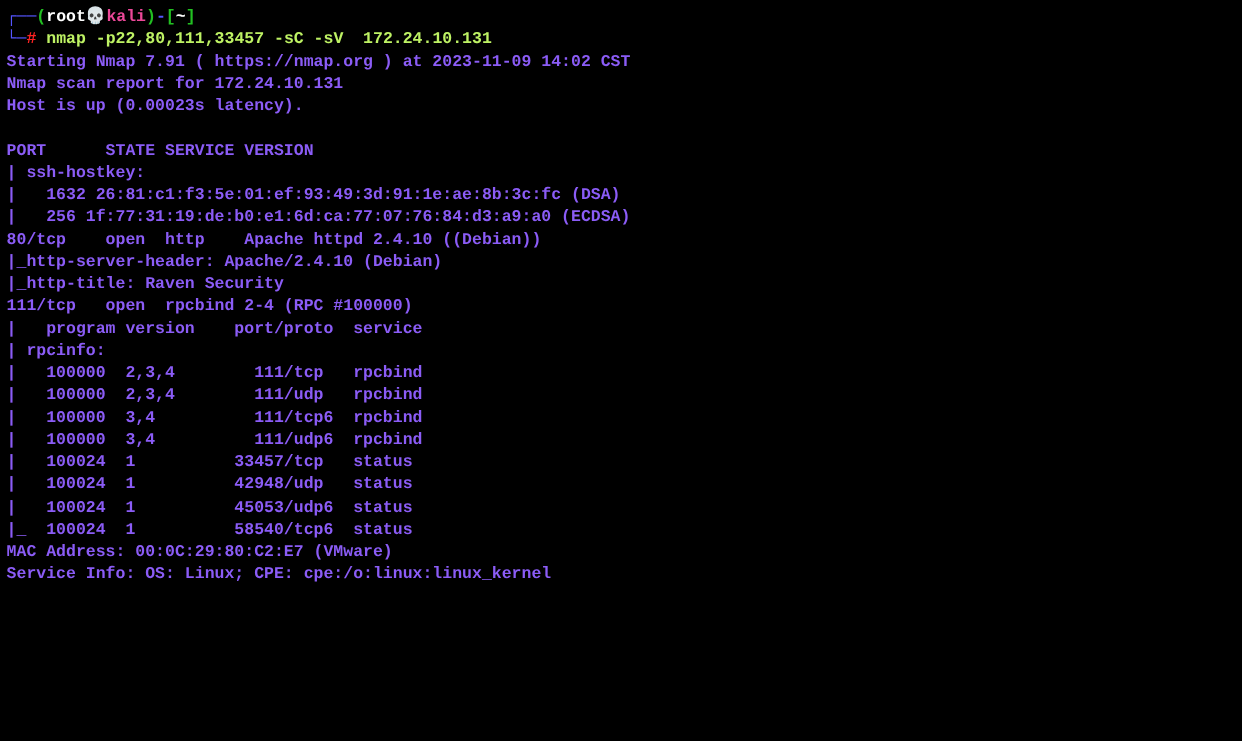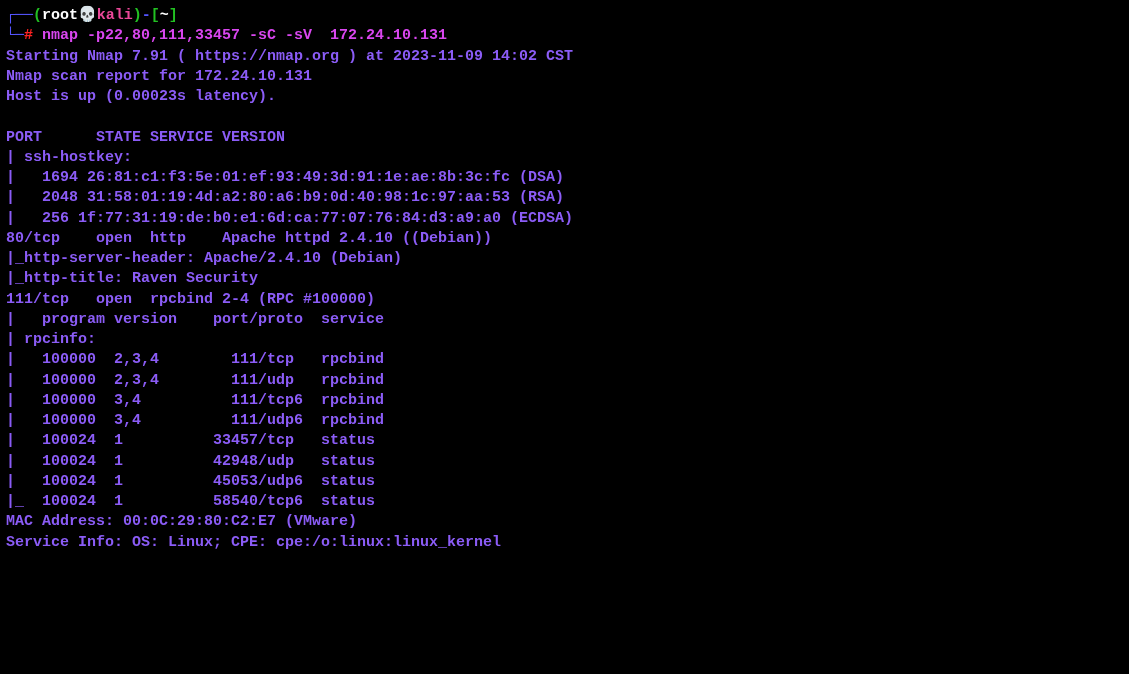--- a/index.html
+++ b/index.html
@@ -41,21 +41,21 @@
     .prompt-bracket {
       color: #22c022;
     }
     .prompt-tilde {
       color: #ffffff;
     }
     .prompt-hash {
       color: #ff2222;
     }
     .command {
-      color: #d946ef;
+      color: #bef264;
     }
     .output-line {
       white-space: pre;
       color: #8b5cf6;
     }
     .box-corner {
       color: #5555ff;
     }
   </style>
 </head>
@@ -63,22 +63,21 @@
 
 <div>
   <div class="prompt-line"><span class="box-corner">┌──</span><span class="prompt-paren">(</span><span class="prompt-user">root</span><span class="prompt-skull">💀</span><span class="prompt-host">kali</span><span class="prompt-paren">)</span><span class="prompt-dash">-</span><span class="prompt-bracket">[</span><span class="prompt-tilde">~</span><span class="prompt-bracket">]</span></div>
   <div class="prompt-line"><span class="box-corner">└─</span><span class="prompt-hash">#</span> <span class="command">nmap -p22,80,111,33457 -sC -sV  172.24.10.131</span></div>
   <div class="output-line">Starting Nmap 7.91 ( https://nmap.org ) at 2023-11-09 14:02 CST</div>
   <div class="output-line">Nmap scan report for 172.24.10.131</div>
   <div class="output-line">Host is up (0.00023s latency).</div>
   <div class="output-line">&nbsp;</div>
   <div class="output-line">PORT      STATE SERVICE VERSION</div>
   <div class="output-line">| ssh-hostkey: </div>
-  <div class="output-line">|   1694 26:81:c1:f3:5e:01:ef:93:49:3d:91:1e:ae:8b:3c:fc (DSA)</div>
-  <div class="output-line">|   2048 31:58:01:19:4d:a2:80:a6:b9:0d:40:98:1c:97:aa:53 (RSA)</div>
+  <div class="output-line">|   1632 26:81:c1:f3:5e:01:ef:93:49:3d:91:1e:ae:8b:3c:fc (DSA)</div>
   <div class="output-line">|   256 1f:77:31:19:de:b0:e1:6d:ca:77:07:76:84:d3:a9:a0 (ECDSA)</div>
   <div class="output-line">80/tcp    open  http    Apache httpd 2.4.10 ((Debian))</div>
   <div class="output-line">|_http-server-header: Apache/2.4.10 (Debian)</div>
   <div class="output-line">|_http-title: Raven Security</div>
   <div class="output-line">111/tcp   open  rpcbind 2-4 (RPC #100000)</div>
   <div class="output-line">|   program version    port/proto  service</div>
   <div class="output-line">| rpcinfo: </div>
   <div class="output-line">|   100000  2,3,4        111/tcp   rpcbind</div>
   <div class="output-line">|   100000  2,3,4        111/udp   rpcbind</div>
   <div class="output-line">|   100000  3,4          111/tcp6  rpcbind</div>

